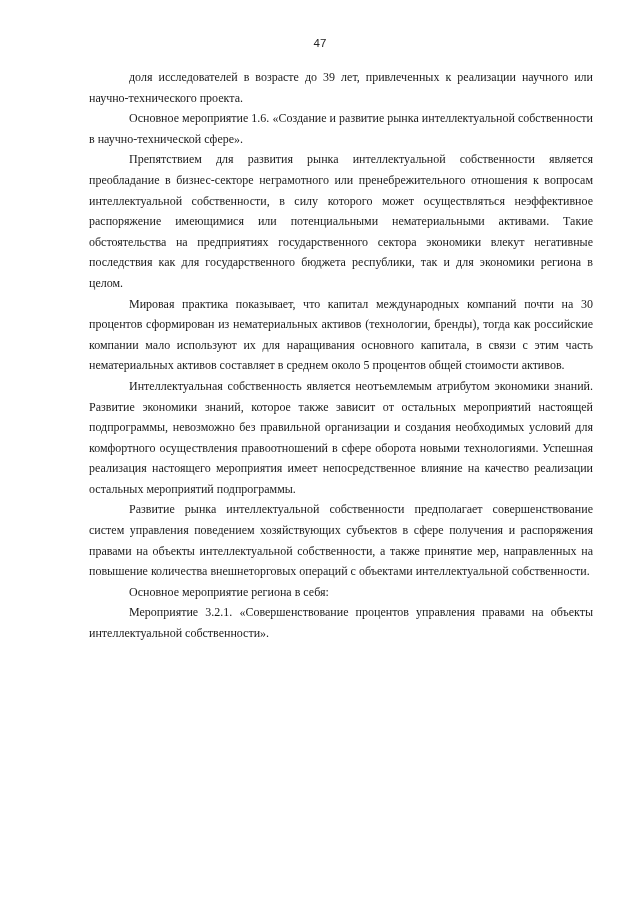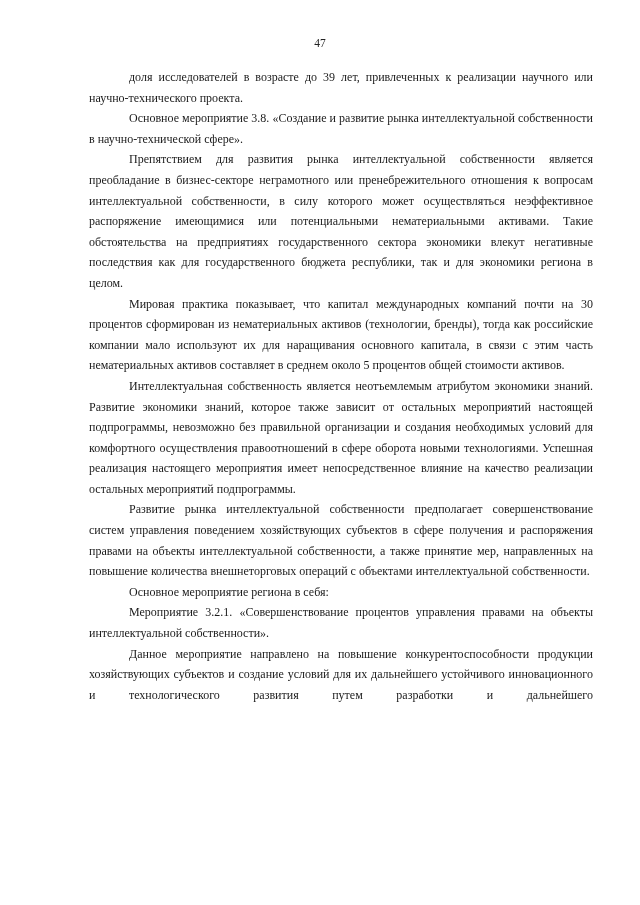--- a/index.html
+++ b/index.html
@@ -14,21 +14,21 @@
       overflow: hidden;
       font-family: "Liberation Serif", "DejaVu Serif", serif;
       color: #1a1a1a;
     }
     .page-number {
       position: absolute;
       top: 37px;
       left: 0;
       width: 640px;
       text-align: center;
-      font-family: Liberation Serif, serif;
+      font-family: Liberation Sans, sans-serif;
       font-size: 11.5px;
       color: #222;
     }
     .body-text {
       position: absolute;
       top: 67px;
       left: 89px;
       width: 504px;
       font-size: 12px;
       line-height: 20.6px;
@@ -40,21 +40,20 @@
       hyphens: none;
     }
   </style>
 </head>
 <body>
 
 <div class="page-number">47</div>
 
 <div class="body-text">
   <p>доля исследователей в возрасте до 39 лет, привлеченных к реализации научного или научно-технического проекта.</p>
-  <p>Основное мероприятие 3.8. «Создание и развитие рынка интеллектуальной собственности в научно-технической сфере».</p>
+  <p>Основное мероприятие 1.6. «Создание и развитие рынка интеллектуальной собственности в научно-технической сфере».</p>
   <p>Препятствием для развития рынка интеллектуальной собственности является преобладание в бизнес-секторе неграмотного или пренебрежительного отношения к вопросам интеллектуальной собственности, в силу которого может осуществляться неэффективное распоряжение имеющимися или потенциальными нематериальными активами. Такие обстоятельства на предприятиях государственного сектора экономики влекут негативные последствия как для государственного бюджета республики, так и для экономики региона в целом.</p>
   <p>Мировая практика показывает, что капитал международных компаний почти на 30 процентов сформирован из нематериальных активов (технологии, бренды), тогда как российские компании мало используют их для наращивания основного капитала, в связи с этим часть нематериальных активов составляет в среднем около 5 процентов общей стоимости активов.</p>
   <p>Интеллектуальная собственность является неотъемлемым атрибутом экономики знаний. Развитие экономики знаний, которое также зависит от остальных мероприятий настоящей подпрограммы, невозможно без правильной организации и создания необходимых условий для комфортного осуществления правоотношений в сфере оборота новыми технологиями. Успешная реализация настоящего мероприятия имеет непосредственное влияние на качество реализации остальных мероприятий подпрограммы.</p>
   <p>Развитие рынка интеллектуальной собственности предполагает совершенствование систем управления поведением хозяйствующих субъектов в сфере получения и распоряжения правами на объекты интеллектуальной собственности, а также принятие мер, направленных на повышение количества внешнеторговых операций с объектами интеллектуальной собственности.</p>
   <p>Основное мероприятие региона в себя:</p>
   <p>Мероприятие 3.2.1. «Совершенствование процентов управления правами на объекты интеллектуальной собственности».</p>
-  <p style="text-align-last: justify;">Данное мероприятие направлено на повышение конкурентоспособности продукции хозяйствующих субъектов и создание условий для их дальнейшего устойчивого инновационного и технологического развития путем разработки и дальнейшего</p>
 </div>
 
 </body></html>

